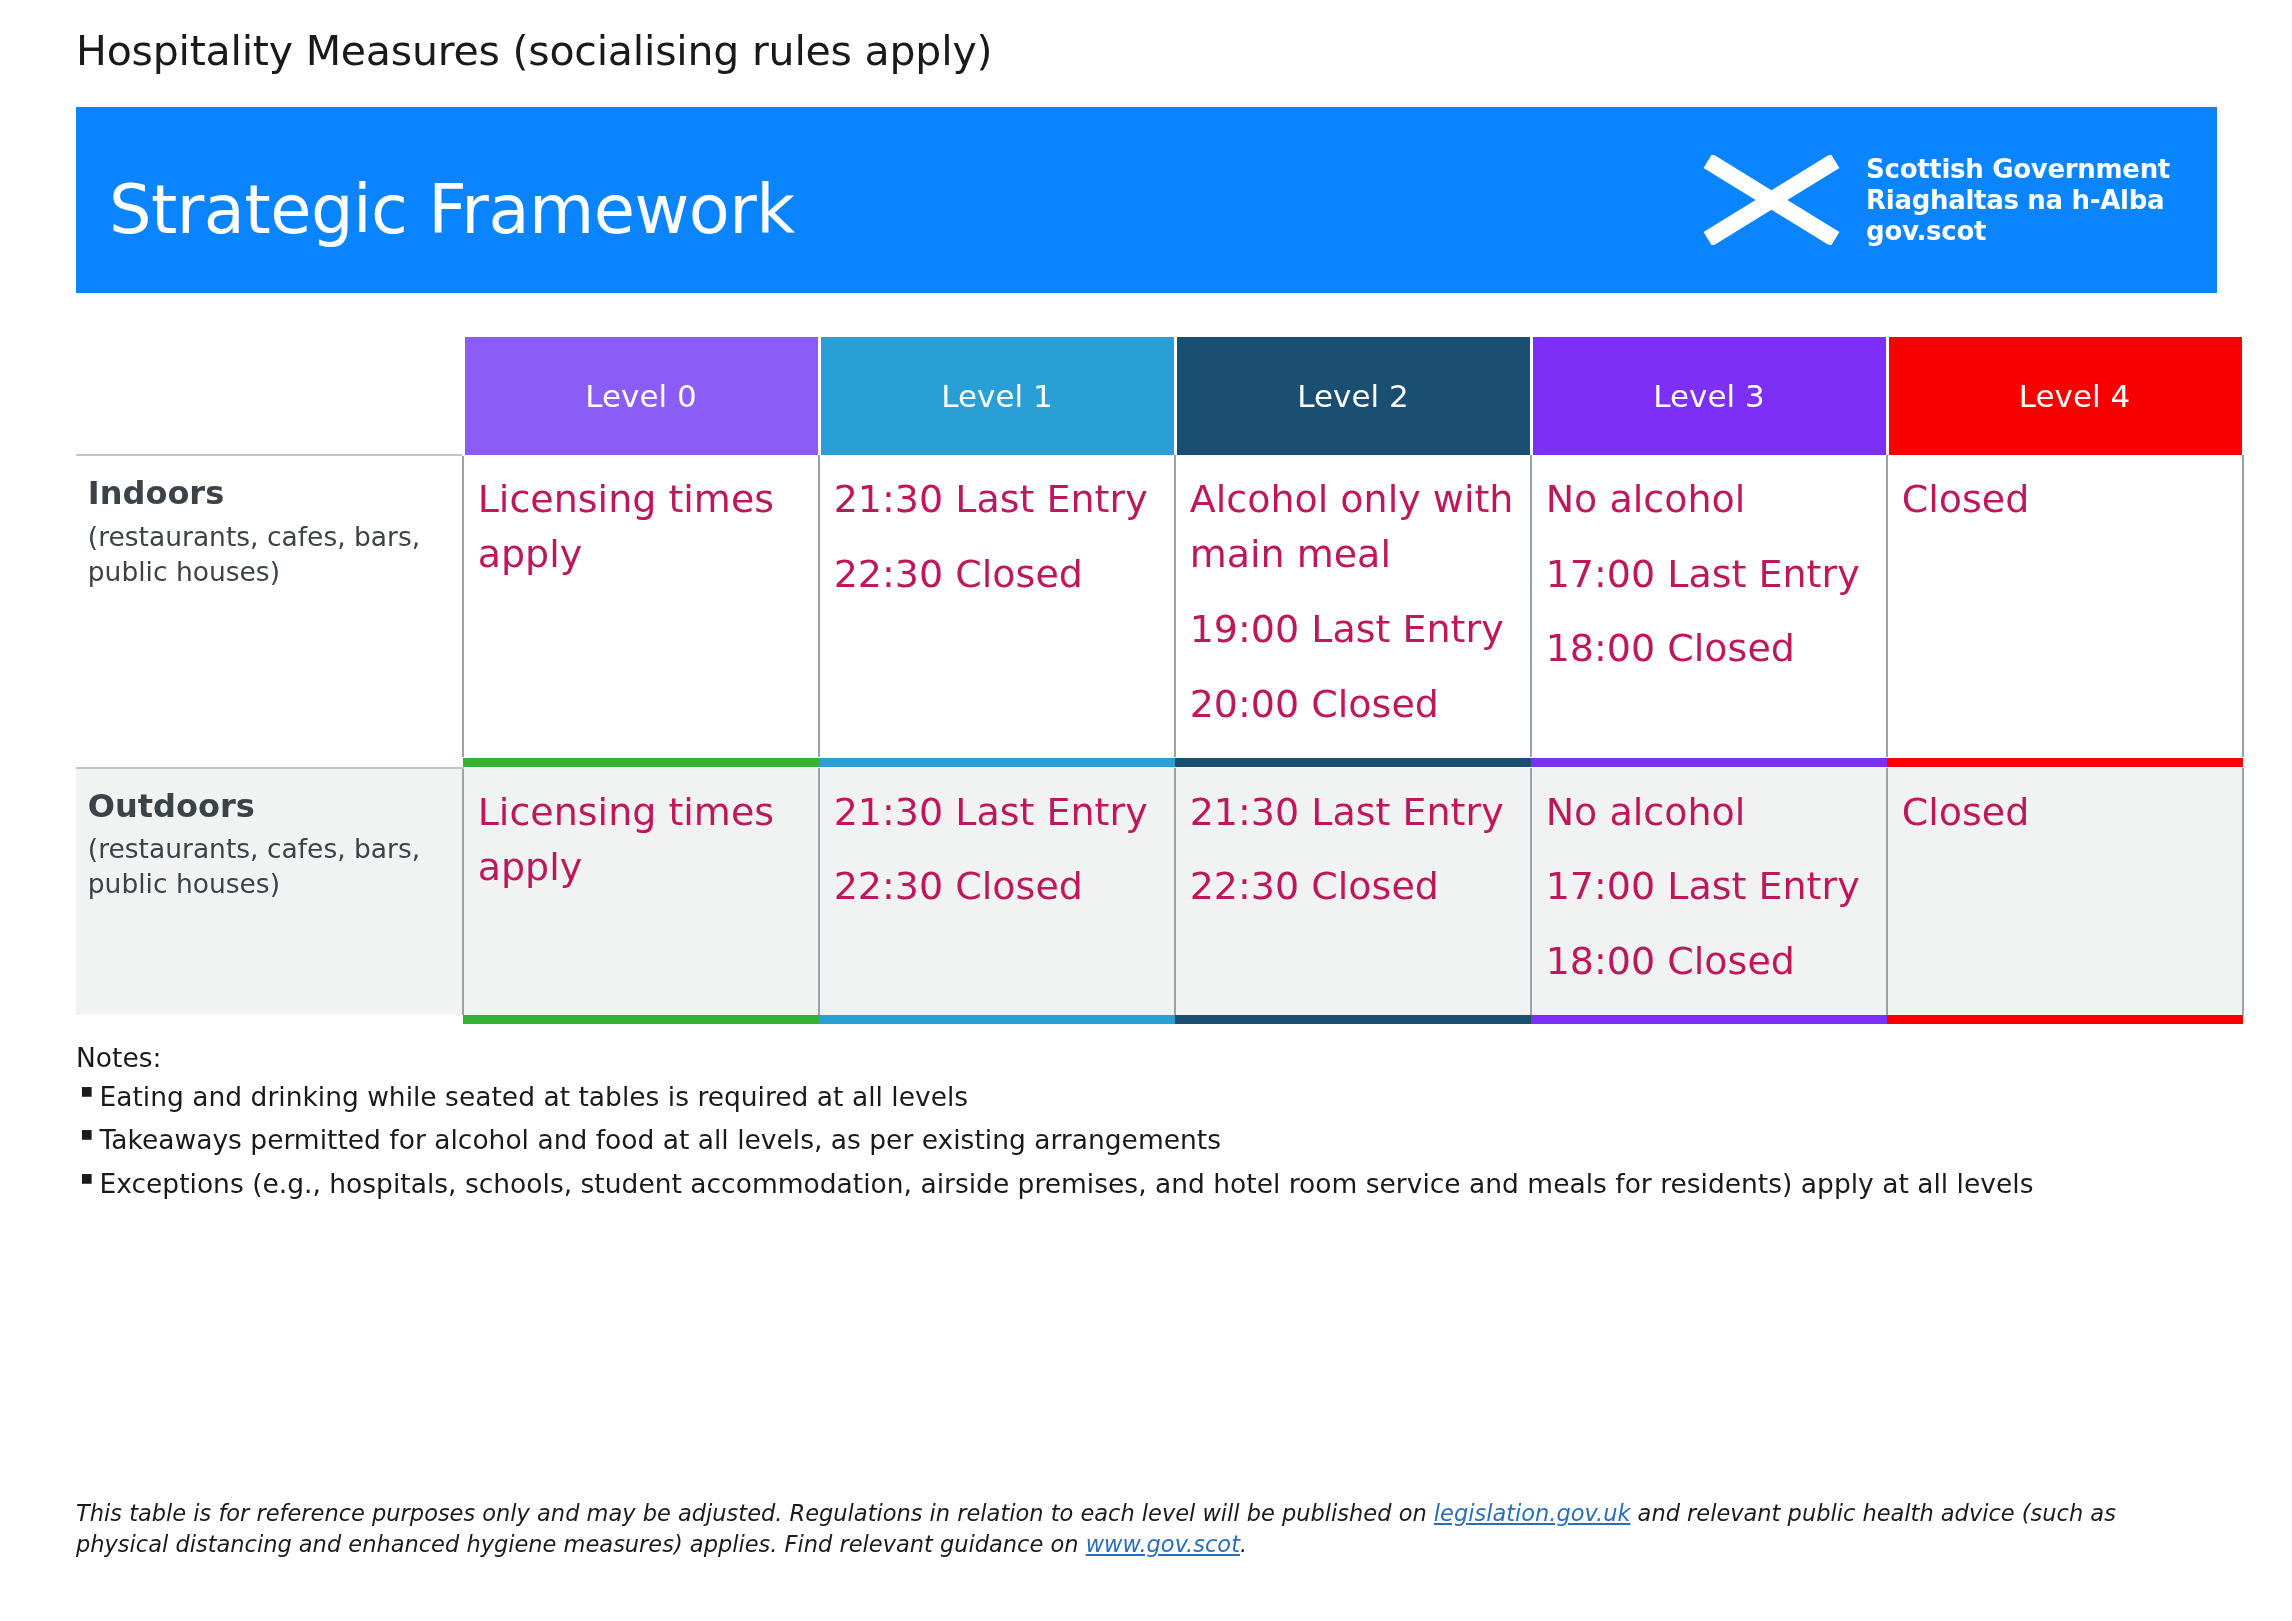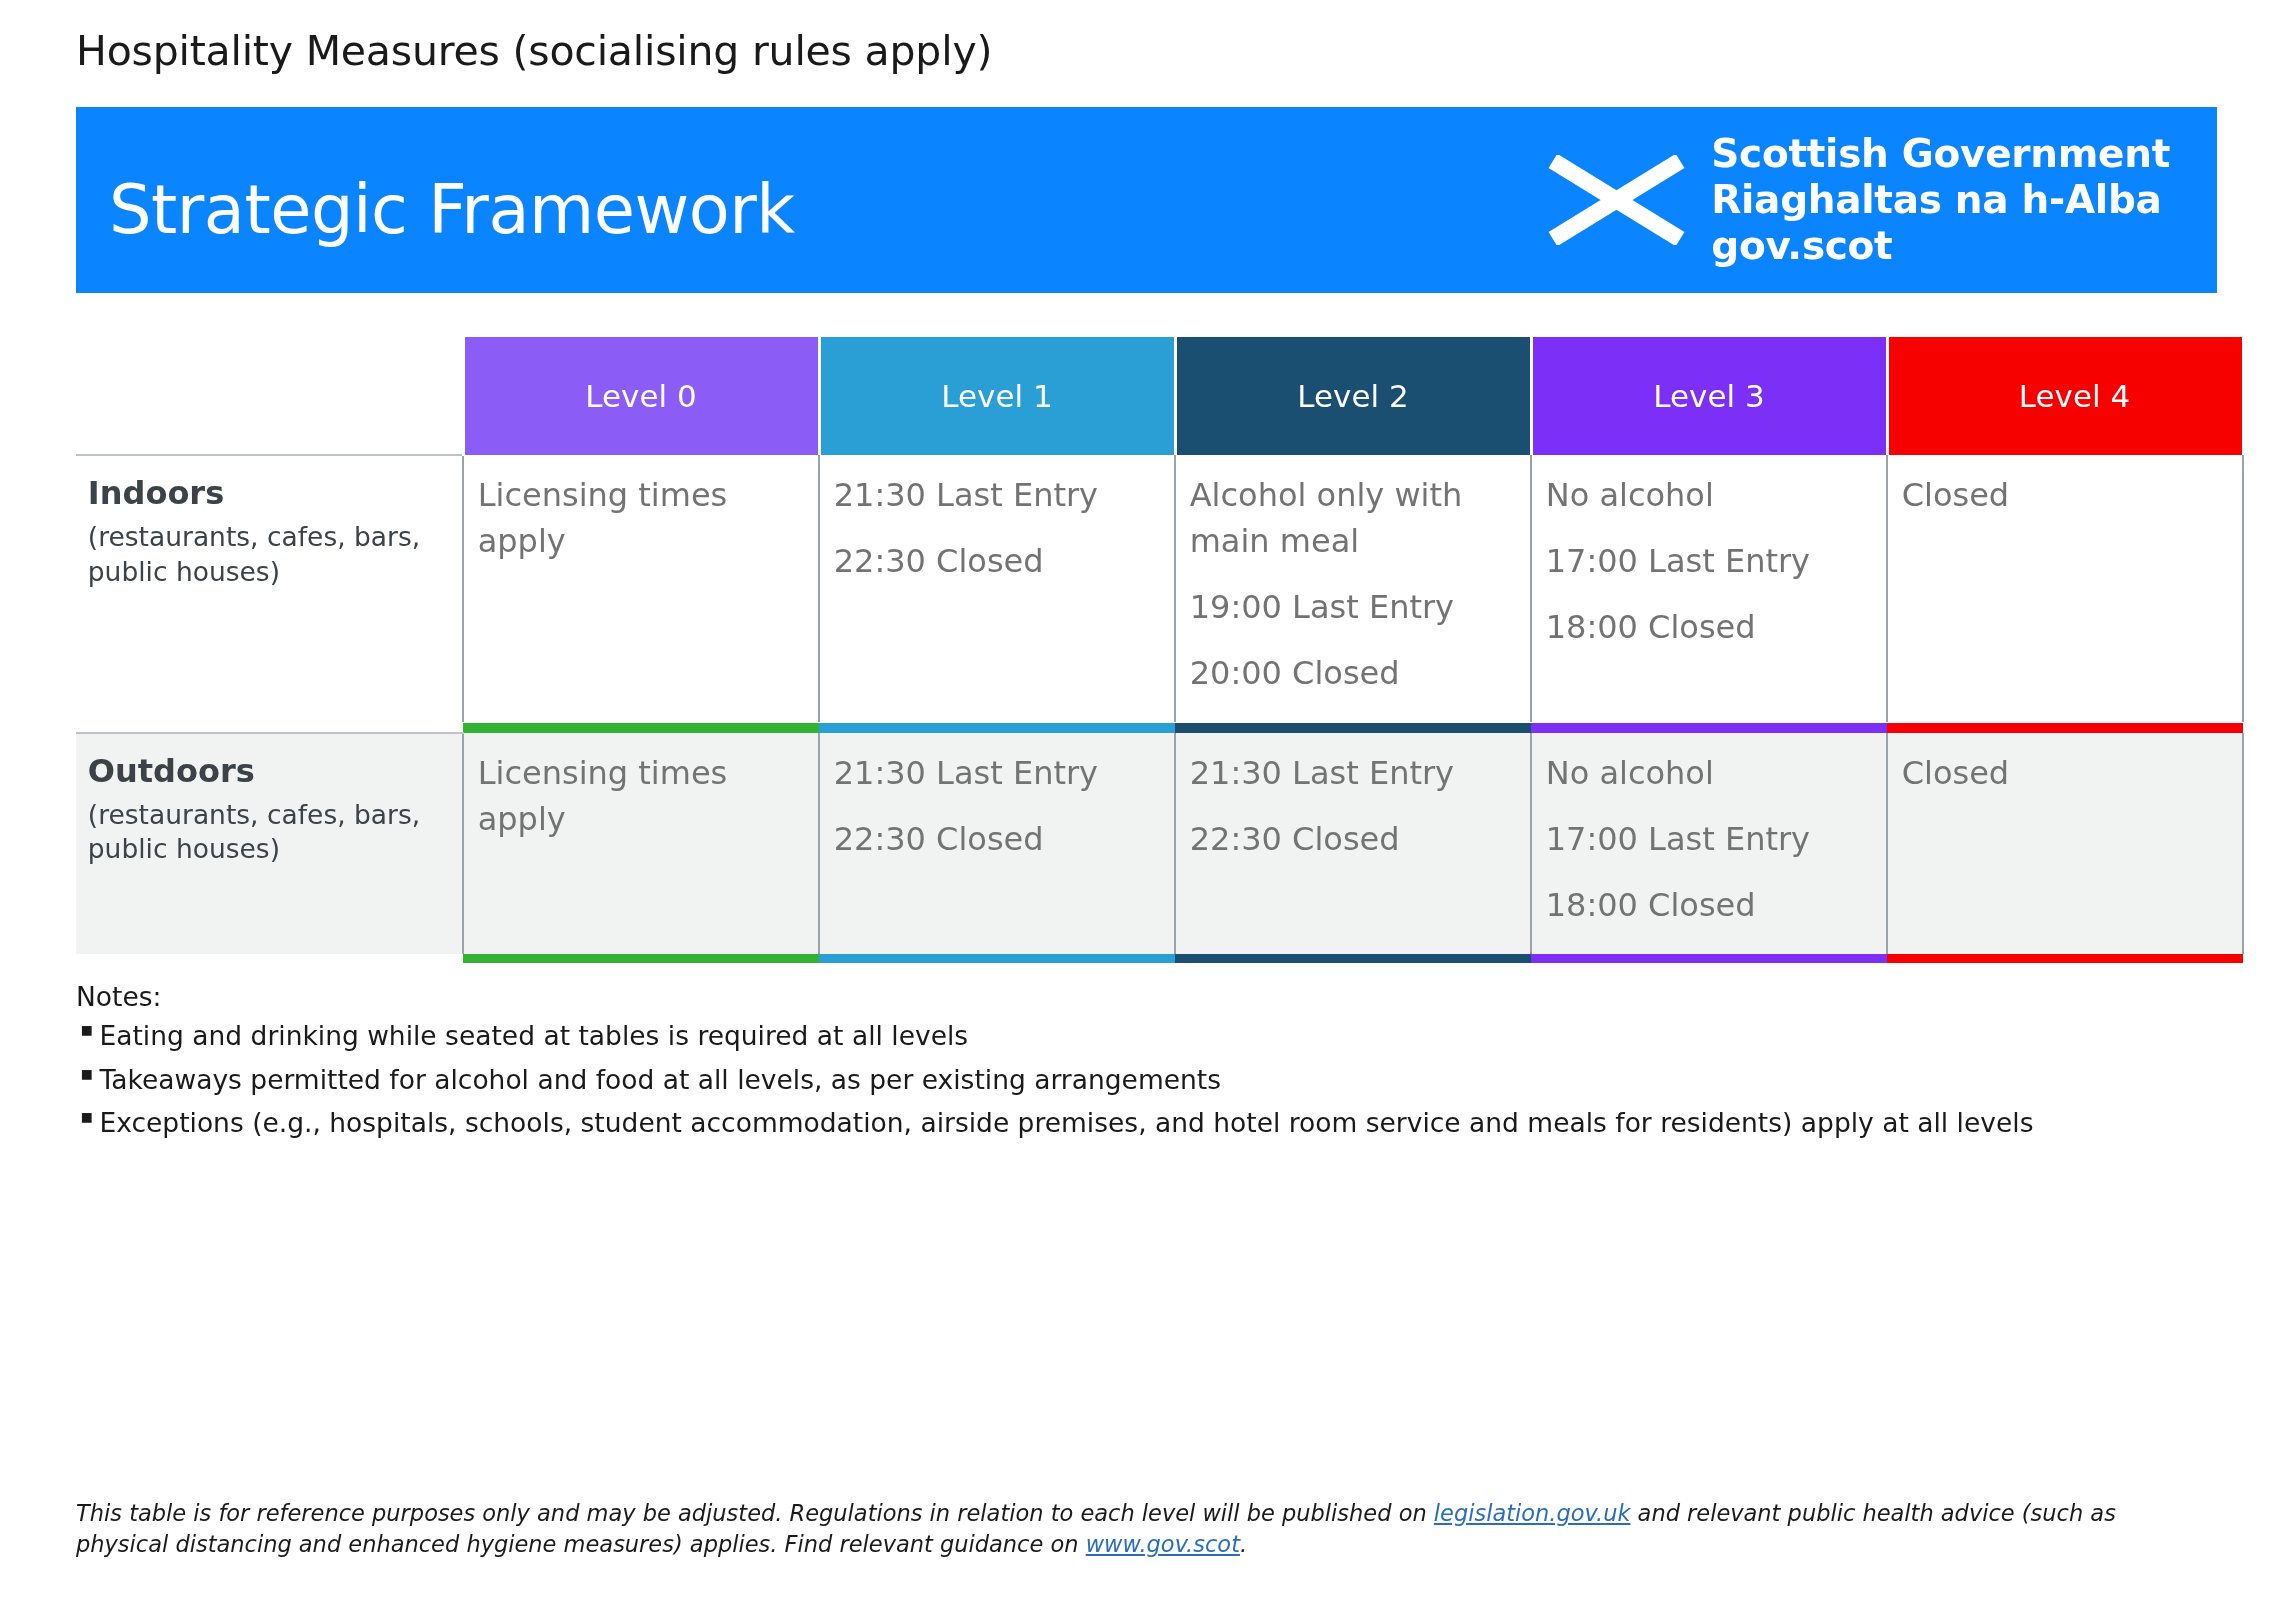--- a/index.html
+++ b/index.html
@@ -55,21 +55,21 @@
   .flag {
     width: 147px;
     height: 90px;
     position: relative;
     overflow: hidden;
     flex: none;
   }
   .brand-text {
     color: #ffffff;
     font-weight: bold;
-    font-size: 39px;
+    font-size: 26px;
     line-height: 1.18;
     letter-spacing: -0.3px;
   }
   
   .table-wrap {
     margin-top: 44px;
   }
   table.matrix {
     border-collapse: collapse;
     width: 100%;
@@ -103,22 +103,22 @@
     color: #3c4348;
     margin-bottom: 7.8px;
   }
   td.rowhead .rh-sub {
     font-size: 26.5px;
     color: #3c4348;
     line-height: 1.32;
   }
   td.cell {
     vertical-align: top;
-    font-size: 32px;
-    color: #737373;
+    font-size: 38px;
+    color: #be185d;
     line-height: 1.45;
     padding: 16.7px 13.7px 25.5px 13.7px;
     border-left: 2.9px solid #9aa3a8;
     border-right: 2.9px solid #9aa3a8;
     margin-left: 48px;
   }
   td.cell p { margin: 0 0 19.6px 0; }
   td.cell p:last-child { margin-bottom: 0; }
 
   tr.band-row td { padding: 0; height: 9.8px; }

